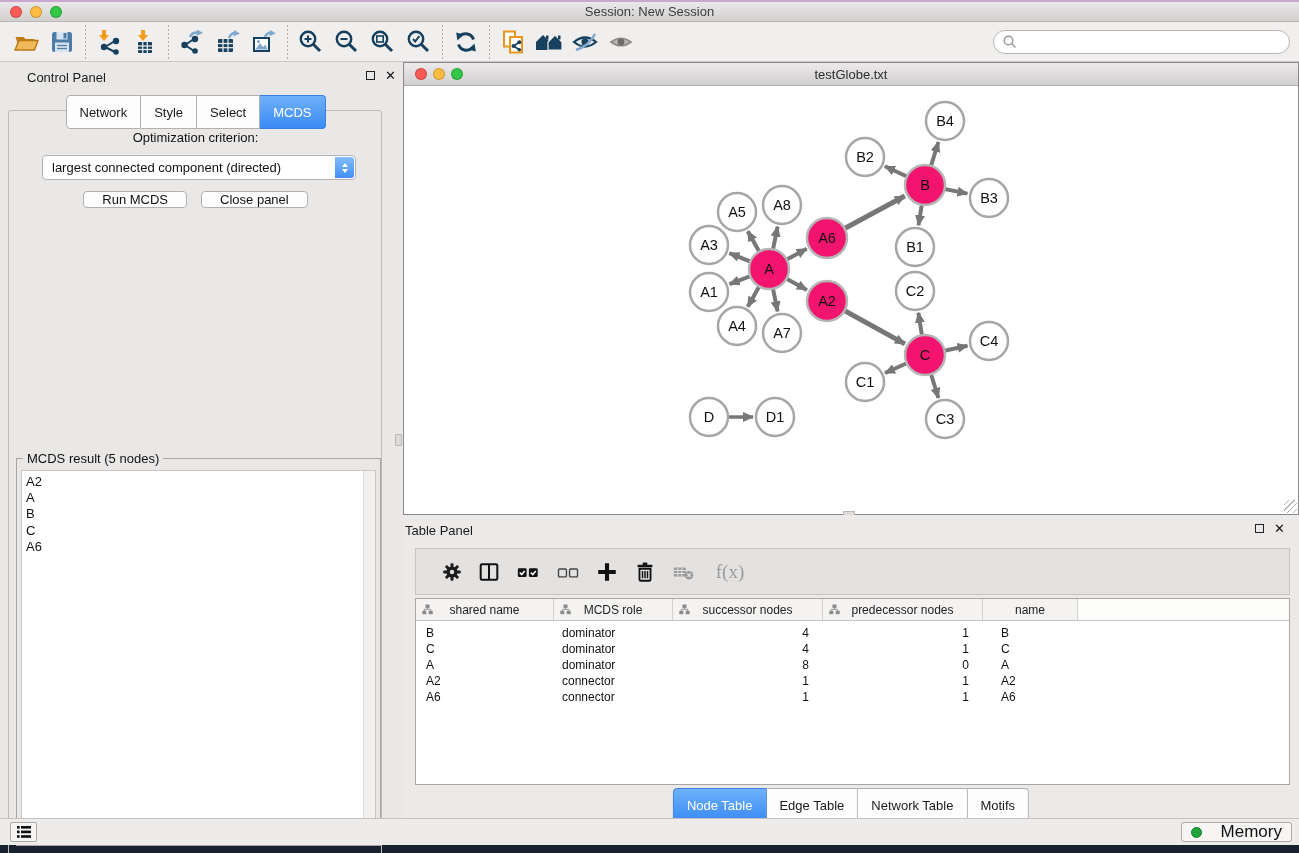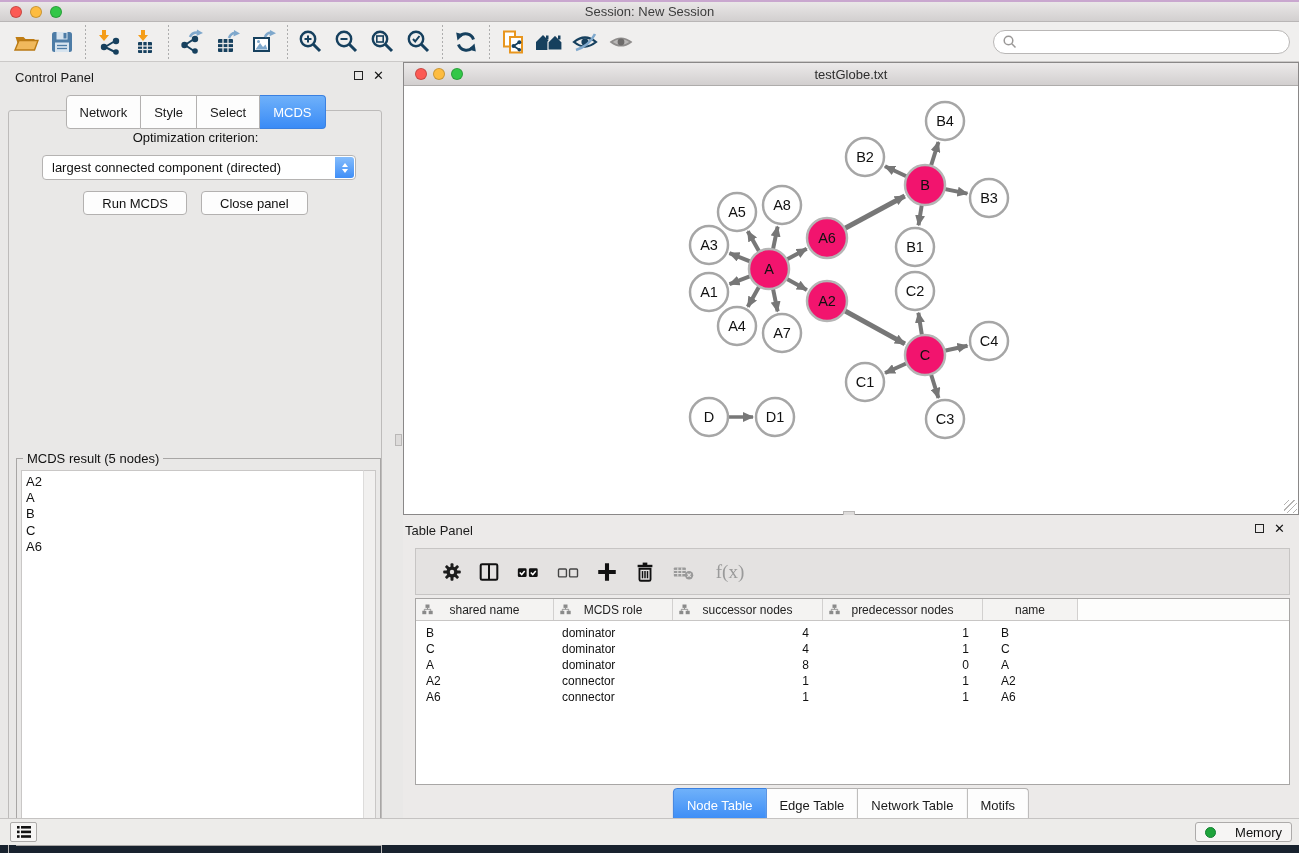--- a/index.html
+++ b/index.html
@@ -19,21 +19,21 @@
   
   .toolbar { position:absolute; left:0; top:22px; width:100%; height:40px; background:#f0efee;
     border-bottom:1px solid #cbc9c8; display:flex; align-items:center; padding-left:8px; }
   .tb-btn { width:36px; height:34px; display:flex; align-items:center; justify-content:center; }
   .tb-sep { width:1px; height:34px; margin:0 5px; background-image:linear-gradient(#adadad 40%, transparent 40%); background-size:1px 4px; }
   .search-field { position:absolute; right:9px; top:8px; width:297px; height:24px; background:#fff;
     border:1px solid #b9b7b6; border-radius:12px; display:flex; align-items:center; padding-left:8px; }
 
   
   .control-panel { position:absolute; left:0; top:62px; width:391px; height:756px; background:#e9e8e7; }
-  .cp-header { position:absolute; left:3px; top:0; width:100%; height:30px; }
+  .cp-header { position:absolute; left:15px; top:0; width:100%; height:30px; }
   .panel-title { position:absolute; left:12px; top:8px; font-size:13px; color:#1c1c1c; }
   .panel-ctrls { position:absolute; right:10px; top:8px; display:flex; gap:10px; align-items:center; }
   .float-box { width:9px; height:9px; border:1.5px solid #222; }
   .close-x { font-size:13px; font-weight:bold; color:#111; line-height:11px; }
 
   .seg-tabs { display:flex; height:22px; font-size:13px; }
   .seg-tab { display:flex; align-items:center; padding:16px 13px; background:#fdfdfd; border:1px solid #b3b1b0;
     border-left:none; color:#1a1a1a; }
   .seg-tab:first-child { border-left:1px solid #b3b1b0; border-radius:4px 0 0 4px; }
   .seg-tab:last-child { border-radius:0 4px 4px 0; }
@@ -43,21 +43,21 @@
   .cp-box { position:absolute; left:8px; top:48px; width:374px; height:754px; border:1px solid #bdbbba; border-radius:3px; }
   .cp-opt-label { position:absolute; left:0; width:100%; top:68px; text-align:center; font-size:13px; color:#111; }
   .dropdown { position:absolute; left:42px; top:93px; width:314px; height:25px; background:#fff;
     border:1px solid #b5b3b2; border-radius:4px; font-size:13px; color:#111; display:flex; align-items:center;
     padding-left:9px; }
   .dd-stepper { position:absolute; right:1px; top:1px; bottom:1px; width:19px; border-radius:0 3px 3px 0;
     background:linear-gradient(#85bdfc,#3f8ef7); display:flex; flex-direction:column; align-items:center; justify-content:center; gap:2px; }
   .tri-up { width:0; height:0; border-left:3.5px solid transparent; border-right:3.5px solid transparent; border-bottom:4.5px solid #fff; }
   .tri-down { width:0; height:0; border-left:3.5px solid transparent; border-right:3.5px solid transparent; border-top:4.5px solid #fff; }
   .cp-buttons { position:absolute; left:0; width:100%; top:129px; display:flex; justify-content:center; gap:14px; }
-  .push-btn { height:24px; padding:0 18px; background:#fdfdfd; border:1px solid #b3b1b0; border-radius:4px;
+  .push-btn { height:17px; padding:0 18px; background:#fdfdfd; border:1px solid #b3b1b0; border-radius:4px;
     font-size:13px; color:#111; display:flex; align-items:center; }
 
   .mcds-group { position:absolute; left:16px; top:396px; width:365px; height:388px; border:1px solid #a8a6a5; }
   .mcds-legend { position:absolute; left:6px; top:-8px; background:#e9e8e7; padding:0 4px; font-size:13px; color:#111; }
   .mcds-list { position:absolute; left:4px; top:11px; right:17px; bottom:4px; background:#fff; border:1px solid #c9c7c6; border-right:none; padding:3px 0 0 4px; }
   .mcds-item { font-size:13px; color:#111; line-height:16.2px; }
   .mcds-scroll { position:absolute; right:4px; top:11px; bottom:4px; width:13px; background:#f1f0ef; border:1px solid #c9c7c6; border-left:1px solid #dddcdb; }
 
   
   .network-window { position:absolute; left:403px; top:62px; width:896px; height:453px; background:#fff; border:1px solid #8a8888; }
@@ -89,21 +89,21 @@
   .t-row .c0 { padding-left:10px; } .t-row .c1 { padding-left:8px; }
   .t-row .c2 { text-align:right; padding-right:14px; } .t-row .c3 { text-align:right; padding-right:14px; }
   .t-row .c4 { padding-left:18px; }
   .tp-tabs { position:absolute; top:273px; left:50%; transform:translateX(-50%); }
 
   
   .status-bar { position:absolute; left:0; top:818px; width:1299px; height:27px; background:#edecea; border-top:1px solid #c5c3c2; }
   .list-btn { position:absolute; left:10px; top:3px; width:27px; height:20px; background:#f6f5f4; border:1px solid #adabaa; border-radius:2px;
     display:flex; align-items:center; justify-content:center; }
   .memory-btn { position:absolute; right:7px; top:3px; height:20px; padding:0 9px; background:#f6f5f4; border:1px solid #adabaa; border-radius:3px;
-    display:flex; align-items:center; gap:19px; font-size:13px; color:#111; }
+    display:flex; align-items:center; gap:19px; font-size:17px; color:#111; }
   .mem-dot { width:11px; height:11px; border-radius:50%; background:#1ea43b; border:1px solid #128031; }
 </style>
 </head>
 <body>
 
 <div id="screen">
   <div class="app">
 
     <div class="titlebar">
       <div class="purple"></div>

